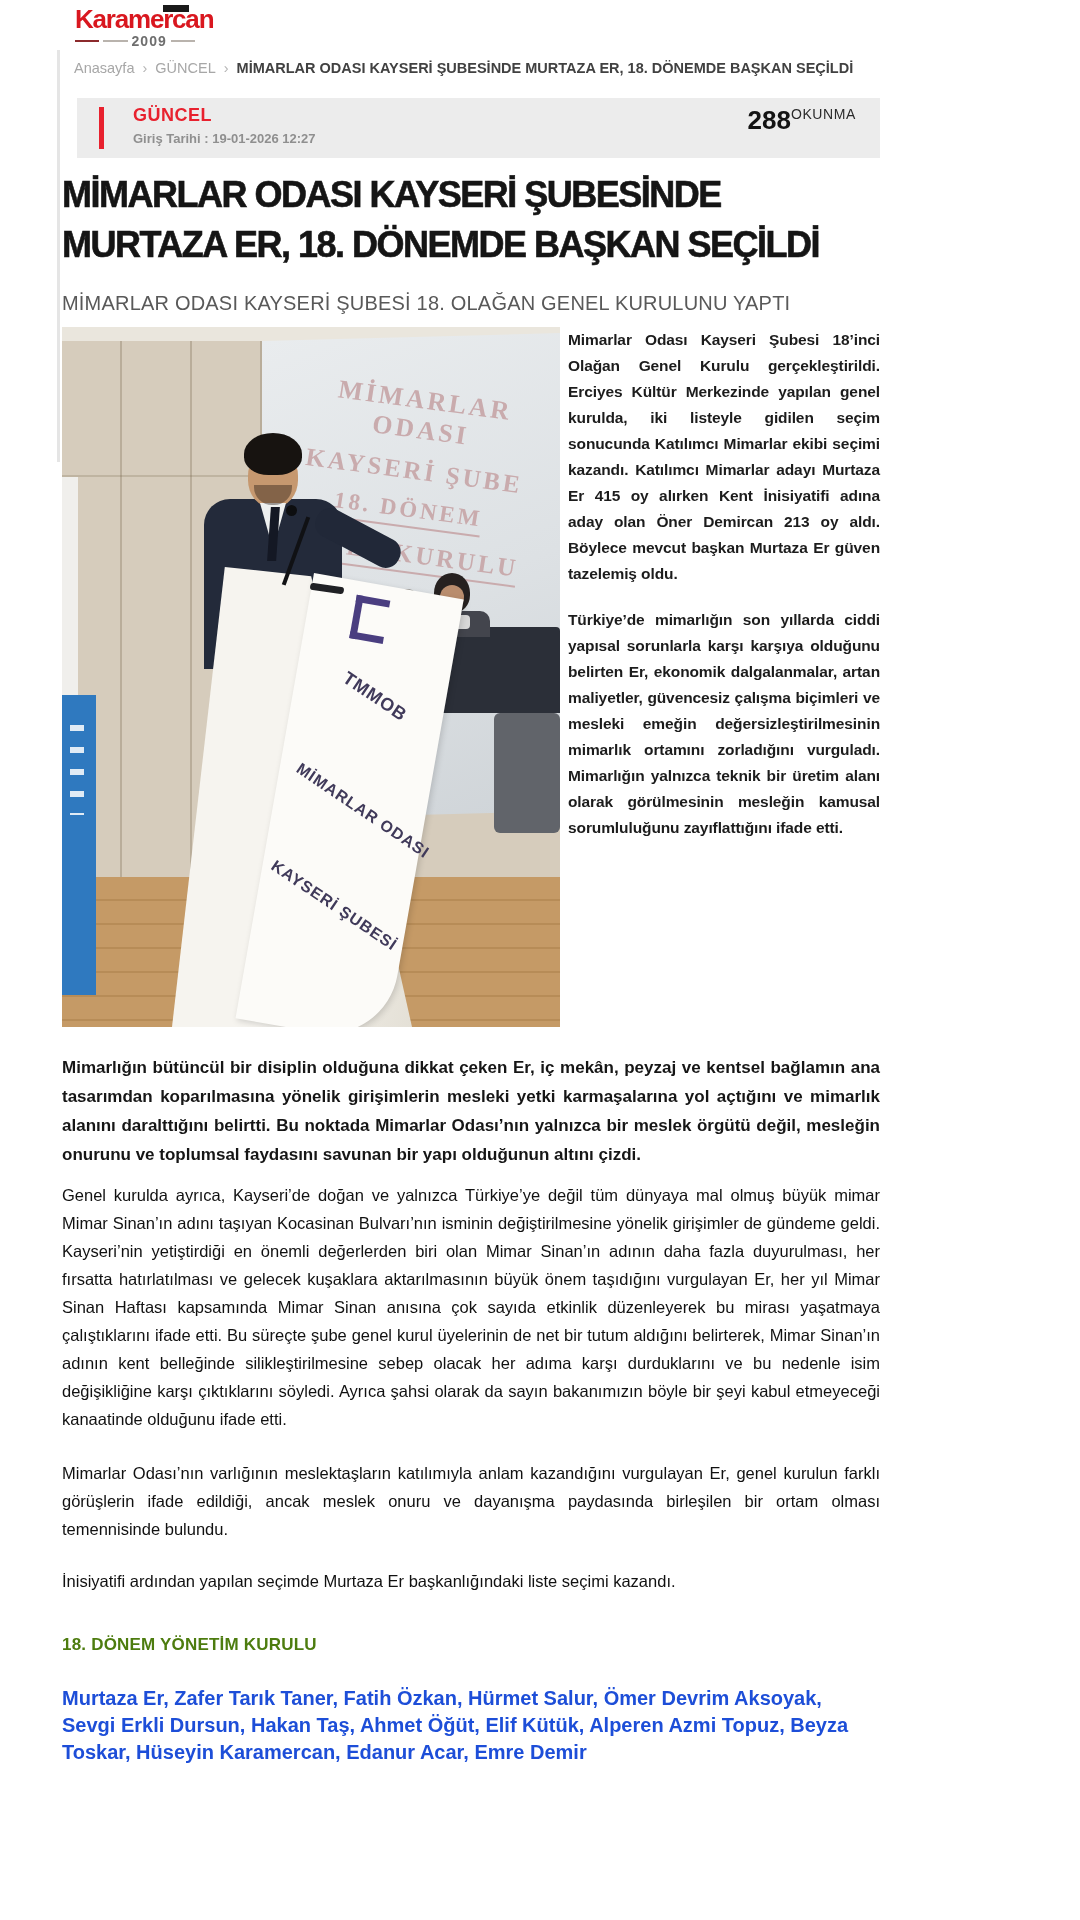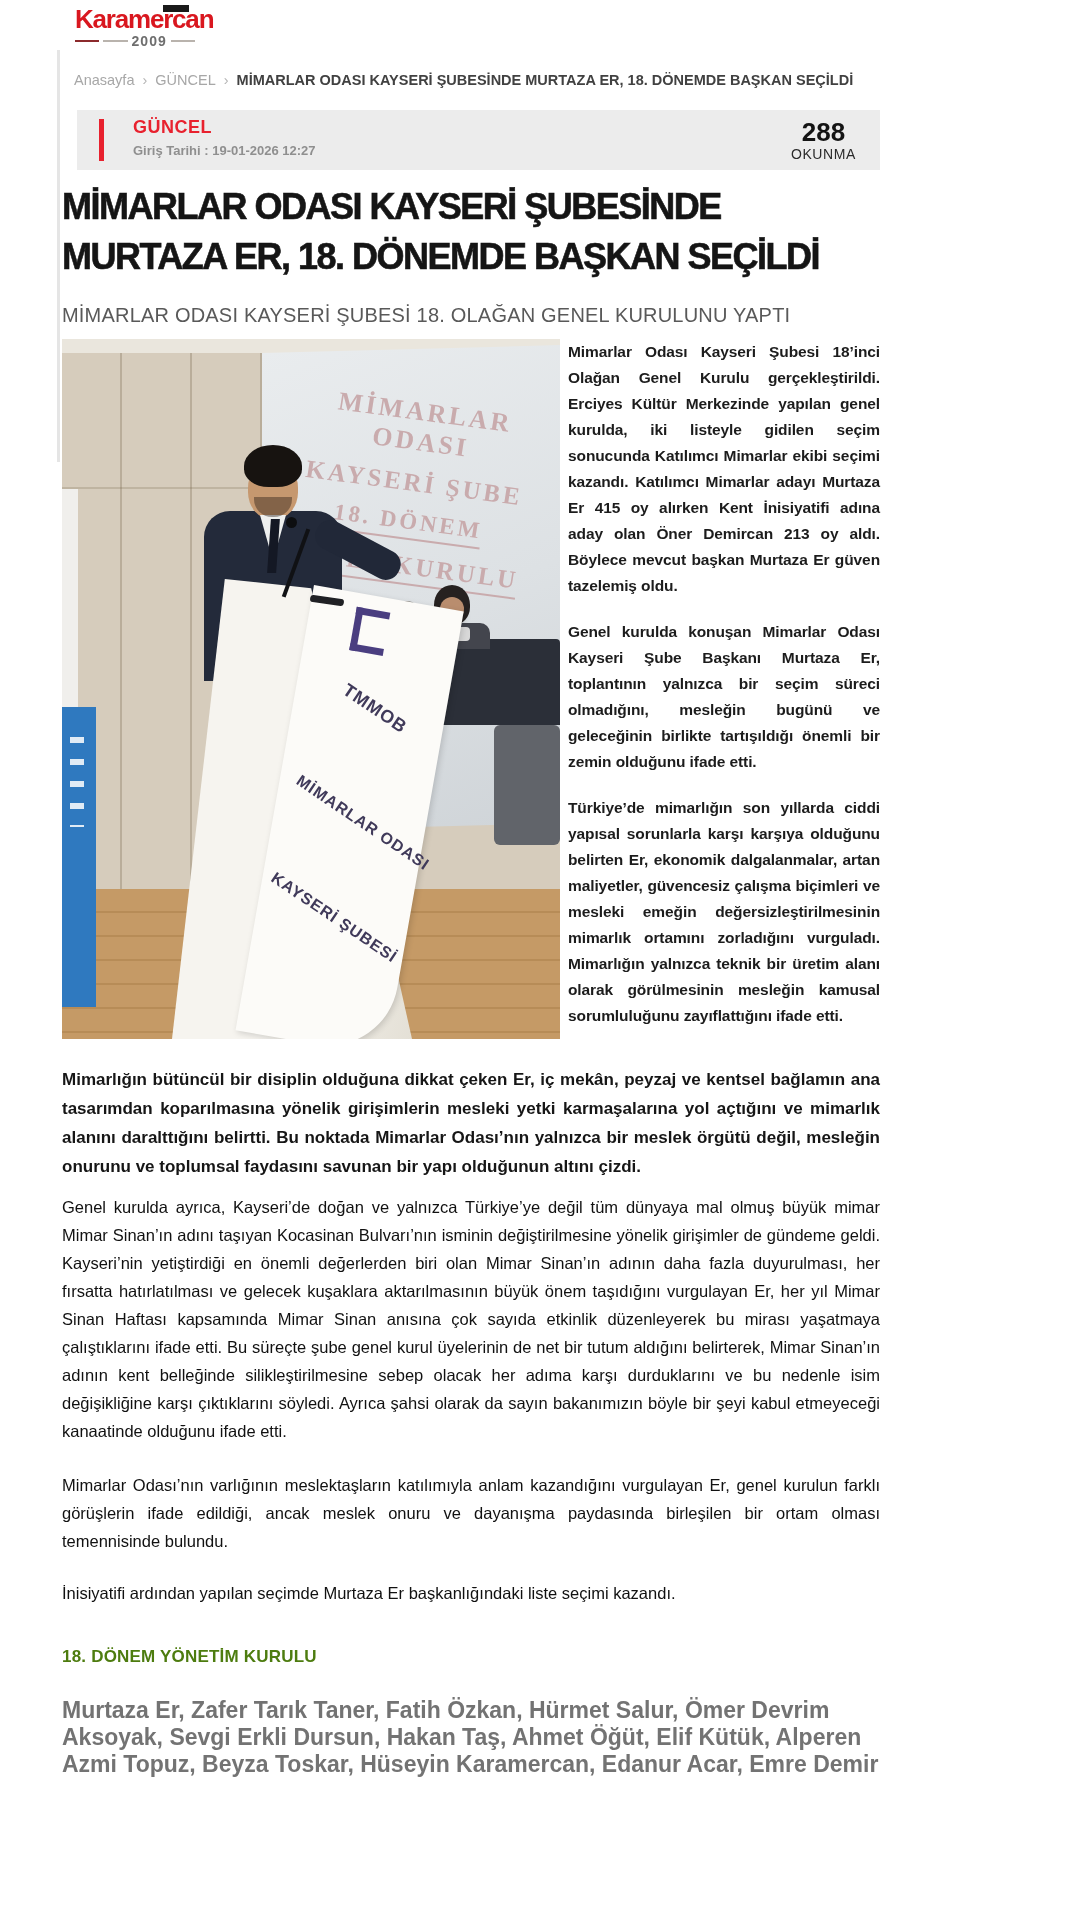--- a/index.html
+++ b/index.html
@@ -13,34 +13,34 @@
   .logo-badge { position:absolute; right:6px; top:0; width:26px; height:7px; background:#1a1a1a; }
   .logo-underline { display:flex; align-items:center; gap:4px; margin-top:0; }
   .logo-underline .rule { flex:1; height:2px; background:#b9b3ad; }
   .logo-underline .rule.dark { background:#8c2a2c; max-width:26px; }
   .logo-sub { font-size:14px; font-weight:700; color:#6e6e6e; letter-spacing:1px; }
 
   
   .side-line { position:absolute; left:57px; top:50px; width:3px; height:412px; background:#e5e5e5; }
 
   
-  .content { position:absolute; left:62px; top:16px; width:818px; }
+  .content { position:absolute; left:62px; top:4px; width:818px; }
 
   
   .breadcrumb { margin:56px 0 0 12px; font-size:14.5px; white-space:nowrap; overflow:hidden; display:flex; gap:8px; align-items:center; }
   .bc-link { color:#a7a7a7; font-weight:500; cursor:pointer; }
   .bc-sep { color:#b5b5b5; font-weight:500; }
   .bc-current { color:#414141; font-weight:700; }
 
   
   .meta-box { position:relative; margin-top:22px; margin-left:15px; width:803px; height:60px; background:#ececec; }
   .meta-bar { position:absolute; left:22px; top:9px; width:5px; height:42px; background:#e8212e; }
   .meta-cat { position:absolute; left:56px; top:7px; font-size:18px; font-weight:800; color:#e8212e; letter-spacing:.5px; }
   .meta-date { position:absolute; left:56px; top:33px; font-size:13px; font-weight:600; color:#8f8f8f; }
-  .meta-reads { position:absolute; right:24px; top:8px; display:flex; flex-direction:column; align-items:center; }
+  .meta-reads { position:absolute; right:24px; top:8px; display:flex; flex-direction:row; }
   .reads-count { font-size:26px; font-weight:800; color:#141414; line-height:28px; }
   .reads-label { font-size:14px; font-weight:400; color:#2b2b2b; letter-spacing:.6px; }
 
   
   .title { margin-top:12px; font-size:36px; line-height:50px; font-weight:900; color:#151515; letter-spacing:-1.5px; -webkit-text-stroke:.6px #151515; }
   .subtitle { margin-top:22px; font-size:20px; font-weight:500; color:#595959; letter-spacing:.2px; }
 
   
   .article-body { margin-top:12px; display:flex; gap:8px; }
   .photo { position:relative; width:498px; height:700px; background:#d6ccbc; overflow:hidden; flex:none; }
@@ -50,21 +50,21 @@
   
   .p-full { font-size:17px; line-height:29px; color:#161616; text-align:justify; }
   .p-bold { font-weight:700; }
   .p-reg  { font-weight:400; font-size:16.5px; line-height:28px; color:#111; }
   .mt-p4 { margin-top:26px; }
   .section-heading { margin-top:56px; font-size:25px; font-weight:700; color:#f30000; letter-spacing:-.3px; }
   .mt-p5 { margin-top:12px; }
   .mt-p6 { margin-top:26px; }
   .mt-p7 { margin-top:24px; }
   .board-heading { margin-top:40px; font-size:17px; font-weight:700; color:#4d7c0f; letter-spacing:.2px; }
-  .board-names { margin-top:30px; font-size:23px; line-height:27px; font-weight:700; color:#737373; }
+  .board-names { margin-top:30px; font-size:20px; line-height:27px; font-weight:700; color:#1d4ed8; }
 
   
   .ph-ceiling { position:absolute; left:0; top:0; width:100%; height:14px; background:#eae6dd; }
   .ph-seam { position:absolute; top:14px; width:2px; height:546px; background:rgba(110,95,70,.28); }
   .ph-seam.s1{ left:58px; } .ph-seam.s2{ left:128px; } .ph-seam.s3{ left:198px; }
   .ph-hseam { position:absolute; left:0; top:148px; width:205px; height:2px; background:rgba(110,95,70,.22); }
 
   .ph-screen { position:absolute; left:200px; top:10px; width:298px; height:478px; background:linear-gradient(160deg,#e9ecee 0%,#dde1e4 55%,#cfd4d8 100%); transform:skewY(-1.5deg); }
   .ph-screen-text { position:absolute; left:10px; top:48px; width:280px; transform:rotate(9deg); text-align:center; font-family:"Liberation Serif",serif; color:#c9abad; font-weight:700; }
   .ph-screen-text .l { margin-bottom:12px; letter-spacing:3px; }
@@ -211,21 +211,20 @@
           </div>
         </div>
 
         <div class="ph-mic-stem"></div>
         <div class="ph-mic-head"></div>
         <div class="ph-mic-base"></div>
       </div>
 
       <div class="right-col">
         <p>Mimarlar Odası Kayseri Şubesi 18’inci Olağan Genel Kurulu gerçekleştirildi. Erciyes Kültür Merkezinde yapılan genel kurulda, iki listeyle gidilen seçim sonucunda Katılımcı Mimarlar ekibi seçimi kazandı. Katılımcı Mimarlar adayı Murtaza Er 415 oy alırken Kent İnisiyatifi adına aday olan Öner Demircan 213 oy aldı. Böylece mevcut başkan Murtaza Er güven tazelemiş oldu.</p>
-        <p>Genel kurulda konuşan Mimarlar Odası Kayseri Şube Başkanı Murtaza Er, toplantının yalnızca bir seçim süreci olmadığını, mesleğin bugünü ve geleceğinin birlikte tartışıldığı önemli bir zemin olduğunu ifade etti.</p>
         <p>Türkiye’de mimarlığın son yıllarda ciddi yapısal sorunlarla karşı karşıya olduğunu belirten Er, ekonomik dalgalanmalar, artan maliyetler, güvencesiz çalışma biçimleri ve mesleki emeğin değersizleştirilmesinin mimarlık ortamını zorladığını vurguladı. Mimarlığın yalnızca teknik bir üretim alanı olarak görülmesinin mesleğin kamusal sorumluluğunu zayıflattığını ifade etti.</p>
       </div>
     </div>
 
     <p class="p-full p-bold mt-p4">Mimarlığın bütüncül bir disiplin olduğuna dikkat çeken Er, iç mekân, peyzaj ve kentsel bağlamın ana tasarımdan koparılmasına yönelik girişimlerin mesleki yetki karmaşalarına yol açtığını ve mimarlık alanını daralttığını belirtti. Bu noktada Mimarlar Odası’nın yalnızca bir meslek örgütü değil, mesleğin onurunu ve toplumsal faydasını savunan bir yapı olduğunun altını çizdi.</p>
 
 
     <p class="p-full p-reg mt-p5">Genel kurulda ayrıca, Kayseri’de doğan ve yalnızca Türkiye’ye değil tüm dünyaya mal olmuş büyük mimar Mimar Sinan’ın adını taşıyan Kocasinan Bulvarı’nın isminin değiştirilmesine yönelik girişimler de gündeme geldi. Kayseri’nin yetiştirdiği en önemli değerlerden biri olan Mimar Sinan’ın adının daha fazla duyurulması, her fırsatta hatırlatılması ve gelecek kuşaklara aktarılmasının büyük önem taşıdığını vurgulayan Er, her yıl Mimar Sinan Haftası kapsamında Mimar Sinan anısına çok sayıda etkinlik düzenleyerek bu mirası yaşatmaya çalıştıklarını ifade etti. Bu süreçte şube genel kurul üyelerinin de net bir tutum aldığını belirterek, Mimar Sinan’ın adının kent belleğinde silikleştirilmesine sebep olacak her adıma karşı durduklarını ve bu nedenle isim değişikliğine karşı çıktıklarını söyledi. Ayrıca şahsi olarak da sayın bakanımızın böyle bir şeyi kabul etmeyeceği kanaatinde olduğunu ifade etti.</p>
     <p class="p-full p-reg mt-p6">Mimarlar Odası’nın varlığının meslektaşların katılımıyla anlam kazandığını vurgulayan Er, genel kurulun farklı görüşlerin ifade edildiği, ancak meslek onuru ve dayanışma paydasında birleşilen bir ortam olması temennisinde bulundu.</p>
     <p class="p-full p-reg mt-p7">İnisiyatifi ardından yapılan seçimde Murtaza Er başkanlığındaki liste seçimi kazandı.</p>

